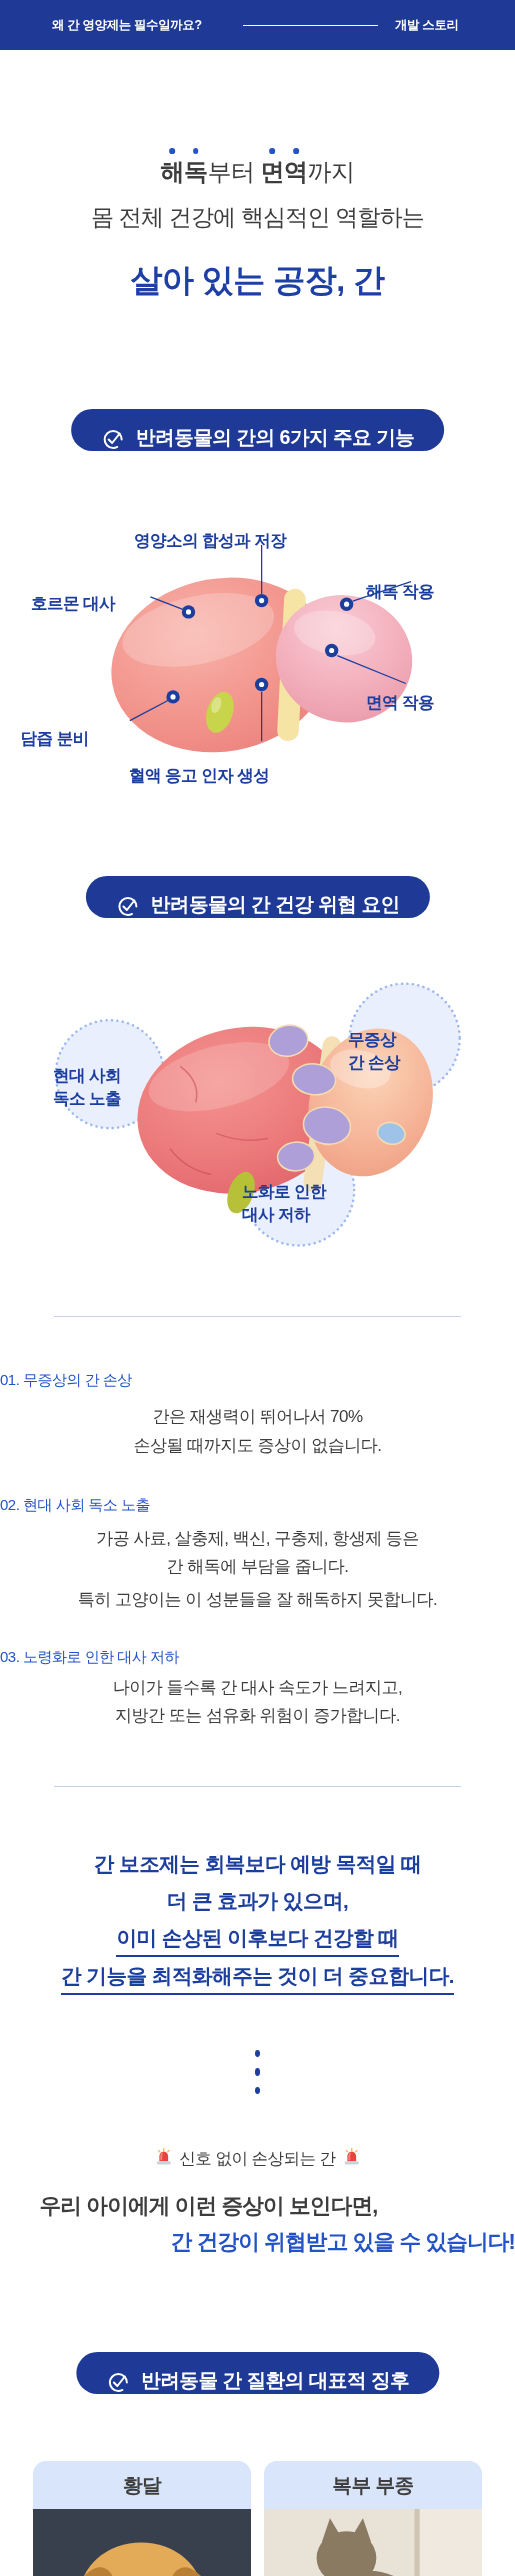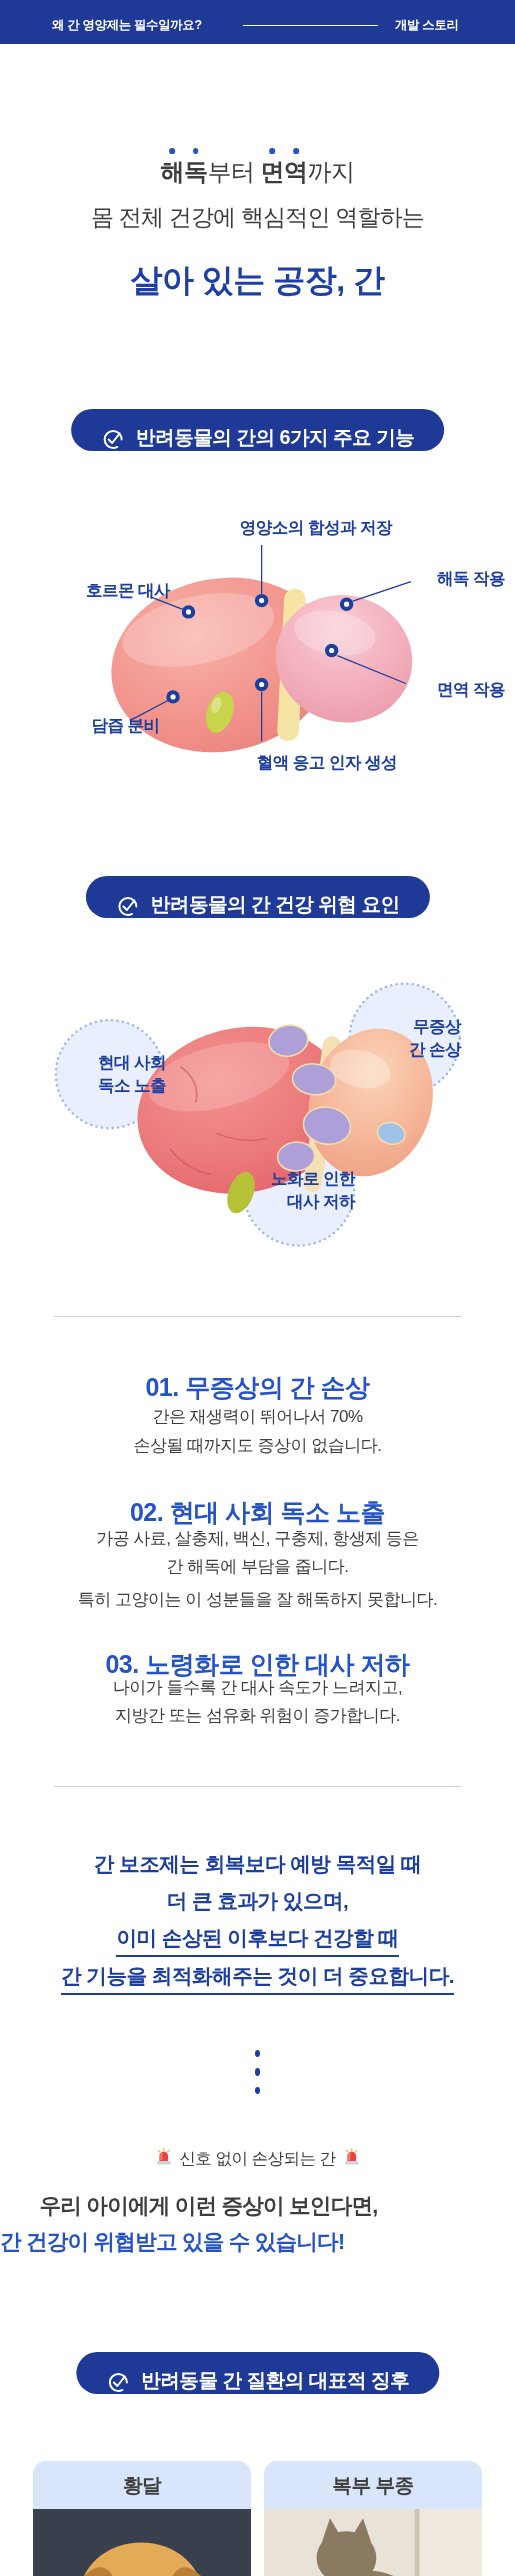--- a/index.html
+++ b/index.html
@@ -11,21 +11,21 @@
     --divider:#c5d2ec;
     --bubble-fill:#e9effc;
     --bubble-dot:#9db9ee;
     --card-head:#d9e5fb;
   }
   *{margin:0;padding:0;box-sizing:border-box;}
   body{background:#f4f4f4;font-family:"Liberation Sans","DejaVu Sans",sans-serif;}
   .page{position:relative;width:515px;height:3300px;margin:0 auto;background:#ffffff;overflow:hidden;}
 
   
-  .topbar{position:absolute;top:0;left:0;width:515px;height:44px;background:var(--navy);}
+  .topbar{position:absolute;top:0;left:0;width:515px;height:50px;background:var(--navy);}
   .topbar .left-link{position:absolute;left:52px;top:0;height:50px;display:flex;align-items:center;
     color:#ffffff;font-size:12.4px;font-weight:600;letter-spacing:-0.3px;}
   .topbar .mid-line{position:absolute;left:243px;top:25px;width:135px;height:1px;background:#ffffff;}
   .topbar .right-link{position:absolute;left:395px;top:0;height:50px;display:flex;align-items:center;
     color:#ffffff;font-size:12.4px;font-weight:600;letter-spacing:-0.3px;}
 
   
   .hero-line1{position:absolute;top:156px;left:0;width:515px;text-align:center;
     font-size:24px;color:var(--ink);letter-spacing:-0.5px;}
   .hero-line1 .em-char{position:relative;display:inline-block;font-weight:800;}
@@ -40,47 +40,47 @@
   .badge{position:absolute;left:50%;transform:translateX(-50%);height:42px;
     display:inline-flex;align-items:flex-end;gap:11.3px;background:var(--navy);
     border-radius:21px;padding:0 30px;white-space:nowrap;}
   .badge .badge-label{color:#ffffff;font-size:19.6px;font-weight:800;letter-spacing:-0.5px;}
   .badge svg{display:block;}
 
   
   .diagram{position:absolute;left:0;width:515px;}
   .diagram svg.art{position:absolute;left:0;top:0;}
   .diag-label{position:absolute;font-size:16.5px;font-weight:800;color:var(--label-navy);
-    letter-spacing:-0.5px;text-align:right;line-height:23px;}
+    letter-spacing:-0.5px;text-align:left;line-height:23px;margin-top:13px;}
 
   
   .divider{position:absolute;left:54px;width:407px;height:0.5px;background:var(--divider);}
 
   
-  .r-head{position:absolute;left:0;width:515px;text-align:center;
-    font-size:25px;font-weight:700;color:var(--blue);letter-spacing:-0.5px;}
+  .r-head{position:absolute;left:0;width:515px;text-align:left;
+    font-size:15px;font-weight:400;color:var(--blue);letter-spacing:-0.5px;}
   .r-line{position:absolute;left:0;width:515px;text-align:center;
     font-size:17px;color:var(--ink);letter-spacing:-0.5px;}
 
   
   .st-line{position:absolute;left:0;width:515px;text-align:center;
     font-size:20.6px;font-weight:800;color:var(--label-navy);letter-spacing:-0.5px;}
   .st-line span{display:inline-block;}
   .st-line.u span{border-bottom:2.1px solid var(--label-navy);padding-bottom:3px;}
 
   
   .vdots{position:absolute;top:2050px;left:0;width:515px;display:flex;flex-direction:column;align-items:center;gap:11.3px;}
   .vdots i{display:block;width:5.2px;height:7.2px;border-radius:50%;background:var(--label-navy);}
 
   
   .siren-row{position:absolute;top:2148px;left:0;width:515px;display:flex;justify-content:center;
     align-items:center;gap:7.2px;font-size:16.5px;color:var(--ink);letter-spacing:-0.5px;}
   .warn1{position:absolute;top:2191px;left:0;width:417px;text-align:center;
     font-size:21.6px;font-weight:800;color:var(--ink);letter-spacing:-0.8px;}
-  .warn2{position:absolute;top:2227px;left:0;width:515px;text-align:left;
+  .warn2{position:absolute;top:2227px;left:0;width:515px;text-align:right;
     font-size:21.6px;font-weight:800;color:var(--blue);letter-spacing:-0.8px;}
 
   
   .card{position:absolute;width:218px;border-radius:13.4px 13.4px 0 0;overflow:hidden;background:var(--card-head);}
   .card .card-head{height:48px;display:flex;align-items:center;justify-content:center;
     background:var(--card-head);font-size:19.6px;font-weight:800;color:#3f3f3f;letter-spacing:-0.5px;}
   .card .card-photo{display:block;width:218px;}
 </style>
 </head>
 <body>

